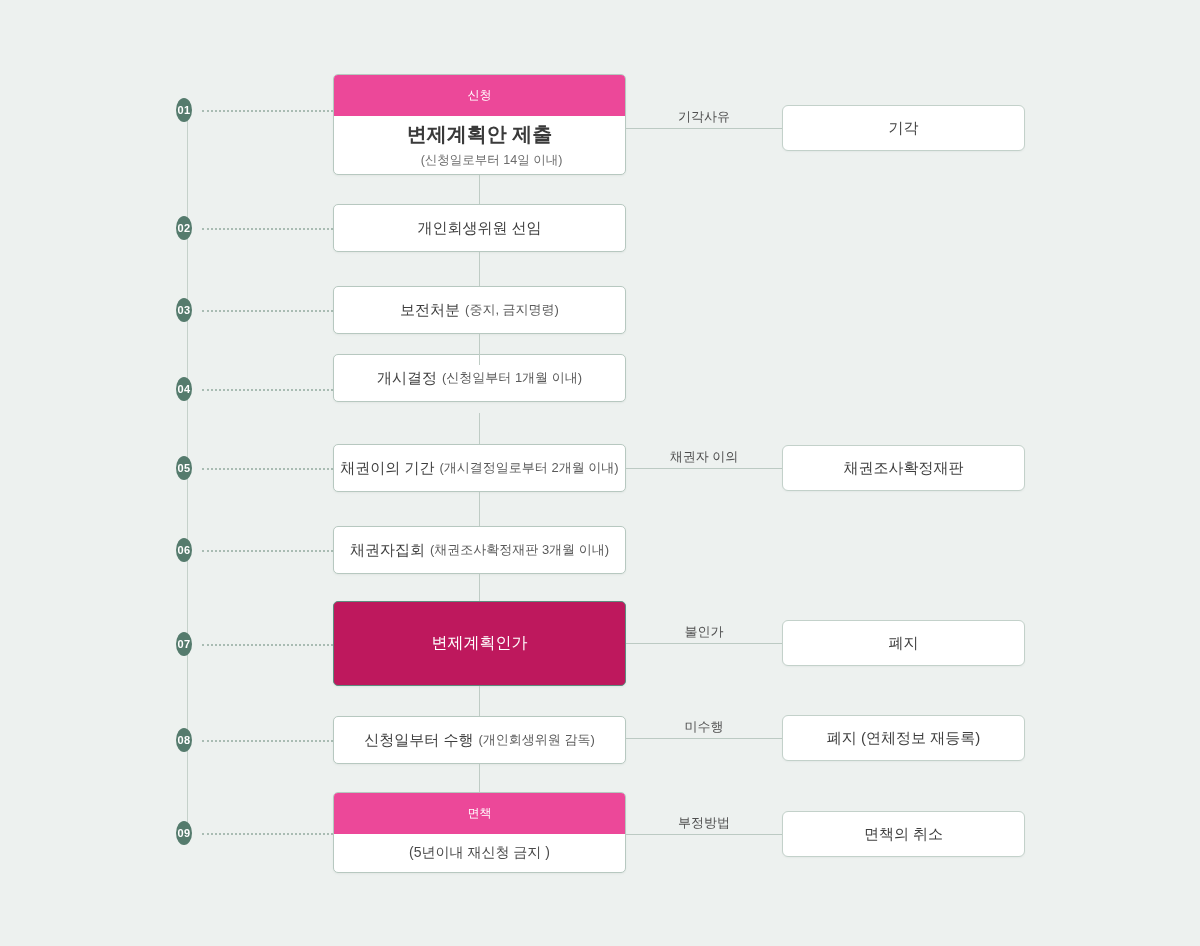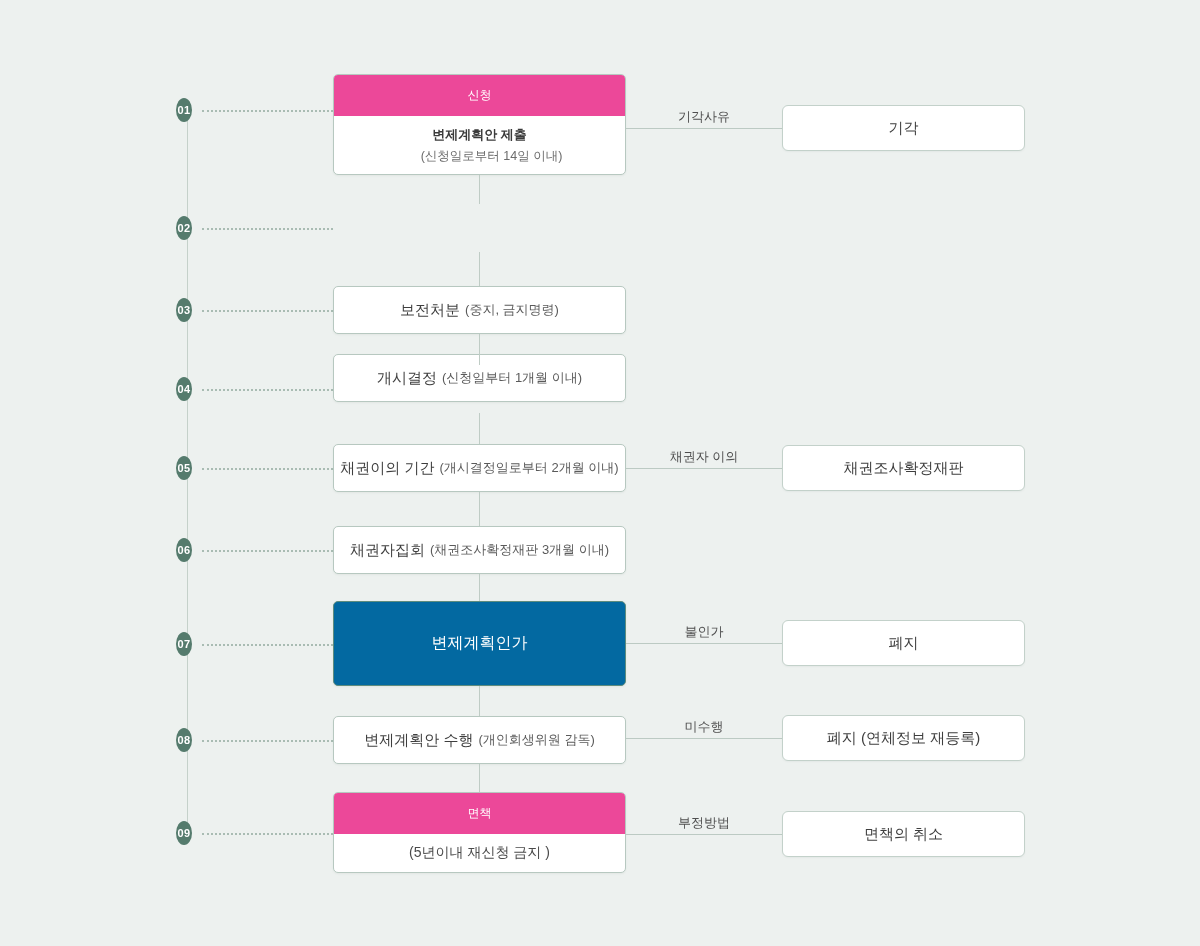--- a/index.html
+++ b/index.html
@@ -66,25 +66,25 @@
     color: #FFFFFF;
     font-size: 12px;
     display: flex; align-items: center; justify-content: center;
   }
   .box-body {
     flex: 1;
     display: flex; flex-direction: column;
     align-items: center; justify-content: center;
     gap: 4px;
   }
-  .box-title-strong { font-size: 13px; font-weight: 700; color: #3A3A3A; }
+  .box-title-strong { font-size: 20px; font-weight: 700; color: #3A3A3A; }
   .box-note { font-size: 12.5px; color: #6B6B6B; margin-left: 24px; }
   .box-note-dark { font-size: 14px; color: #4A4A4A; }
   .flow-box.solid {
-    background: #0369a1;
+    background: #be185d;
     border-color: #5E8C7E;
     display: flex; align-items: center; justify-content: center;
     color: #FFFFFF; font-size: 16px;
   }
   
   .connector {
     position: absolute;
     left: 479px;
     width: 1px;
     background: #BFCCC5;
@@ -164,20 +164,23 @@
   <div class="dotline" style="top:833px"></div>
 
   <div class="flow-box headered" style="top:74px;height:101px">
     <div class="box-header">신청</div>
     <div class="box-body">
       <div class="box-title-strong">변제계획안 제출</div>
       <div class="box-note">(신청일로부터 14일 이내)</div>
     </div>
   </div>
 
+  <div class="flow-box simple" style="top:204px;height:48px">
+    <span class="box-title">개인회생위원 선임</span>
+  </div>
 
   <div class="flow-box simple" style="top:286px;height:48px">
     <span class="box-title">보전처분</span>
     <span class="box-inline-note">(중지, 금지명령)</span>
   </div>
 
   <div class="flow-box simple" style="top:354px;height:48px">
     <span class="box-title">개시결정</span>
     <span class="box-inline-note">(신청일부터 1개월 이내)</span>
   </div>
@@ -190,21 +193,21 @@
   <div class="flow-box simple" style="top:526px;height:48px">
     <span class="box-title">채권자집회</span>
     <span class="box-inline-note">(채권조사확정재판 3개월 이내)</span>
   </div>
 
   <div class="flow-box solid" style="top:601px;height:85px">
     <span>변제계획인가</span>
   </div>
 
   <div class="flow-box simple" style="top:716px;height:48px">
-    <span class="box-title">변제계획안 수행</span>
+    <span class="box-title">신청일부터 수행</span>
     <span class="box-inline-note">(개인회생위원 감독)</span>
   </div>
 
   <div class="flow-box headered" style="top:792px;height:81px">
     <div class="box-header">면책</div>
     <div class="box-body">
       <div class="box-note-dark">(5년이내 재신청 금지 )</div>
     </div>
   </div>
 

